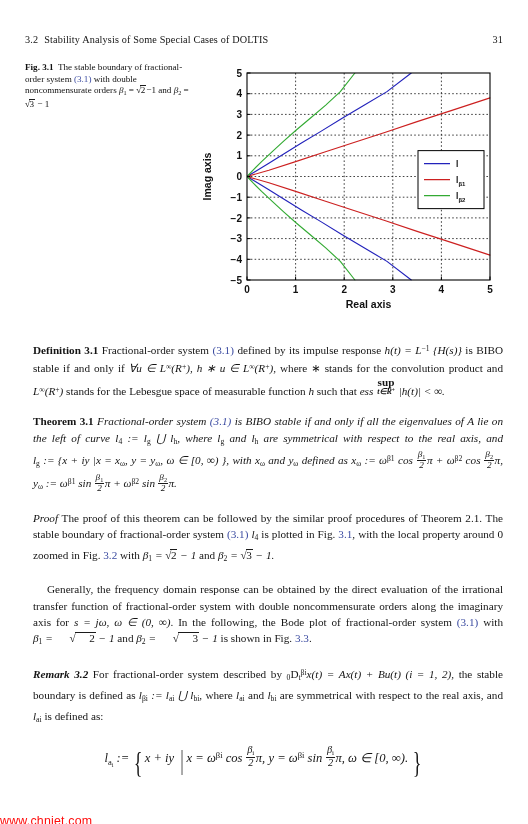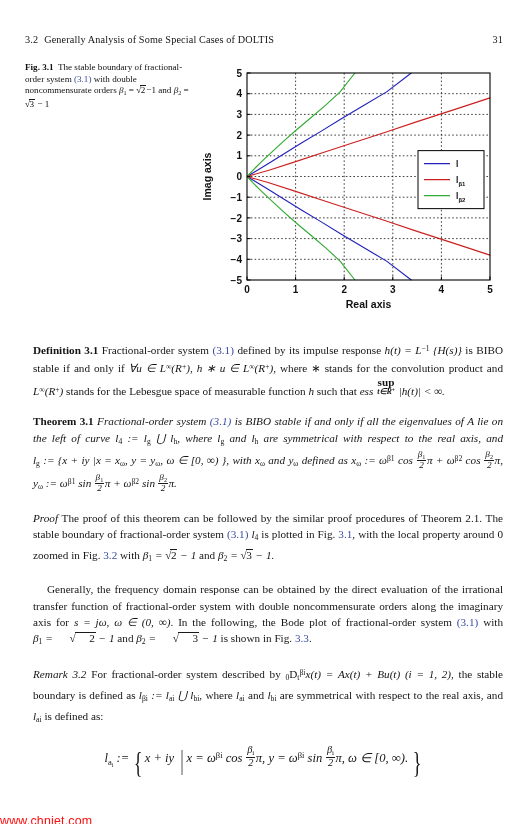--- a/index.html
+++ b/index.html
@@ -98,21 +98,21 @@
   p.para {
     margin: 0 0 0 8px;
     font-size: 11.2px;
     line-height: 16.4px;
     text-align: justify;
     text-justify: inter-word;
     color: #141414;
   }
   p.gap { margin-top: 14px; }
   .lead { font-weight: bold; }
-  .lead-it { font-style: italic; font-weight: normal; }
+  .lead-it { font-style: italic; font-weight: bold; }
   .it { font-style: italic; }
   .theorem-body { font-style: italic; }
   .nowrap { white-space: nowrap; }
 
   .frac {
     display: inline-block;
     vertical-align: -0.42em;
     text-align: center;
     font-size: 0.82em;
     line-height: 1.02;
@@ -170,21 +170,21 @@
   }
 </style>
 </head>
 <body>
 
 <div class="page">
 
   <div class="runhead">
     <div class="runhead-left">
       <span class="sec-no">3.2</span>
-      <span>Generally Analysis of Some Special Cases of DOLTIS</span>
+      <span>Stability Analysis of Some Special Cases of DOLTIS</span>
     </div>
     <div class="pageno">31</div>
   </div>
 
   <div class="figure-block">
 
     <div class="fig-caption">
       <b>Fig. 3.1</b>&nbsp;
       <span>The stable boundary of fractional-order system </span><span class="ref">(3.1)</span><span> with double noncommensurate orders </span><span class="math">β</span><sub class="sb">1</sub><span> = </span><span class="sqrt"><span class="rad">√</span><span class="val">2</span></span><span>−1</span><span> and </span><span class="math">β</span><sub class="sb">2</sub><span> = </span><span class="sqrt"><span class="rad">√</span><span class="val">3</span></span><span> − 1</span>
     </div>

